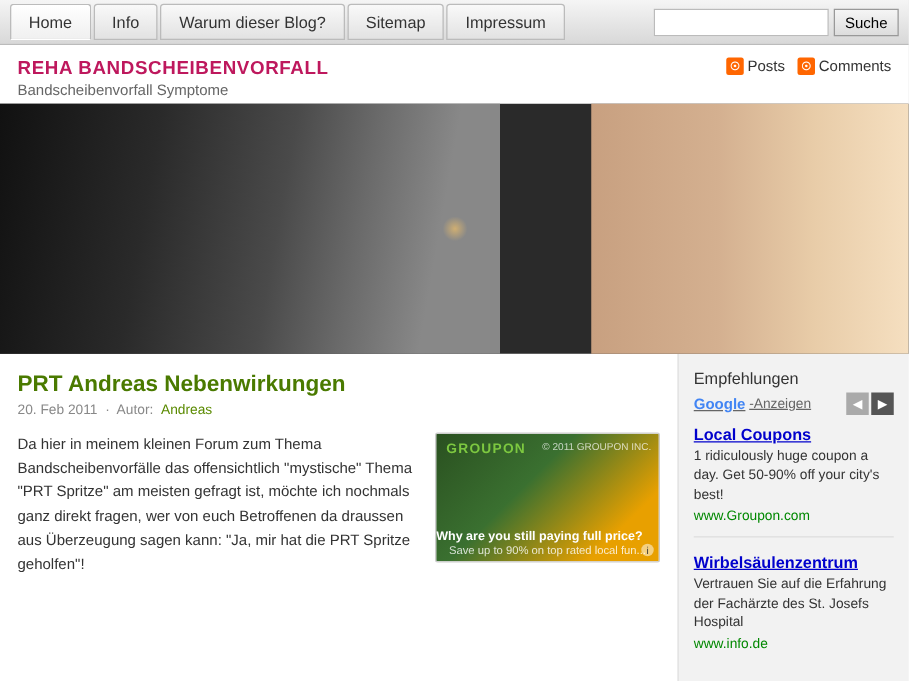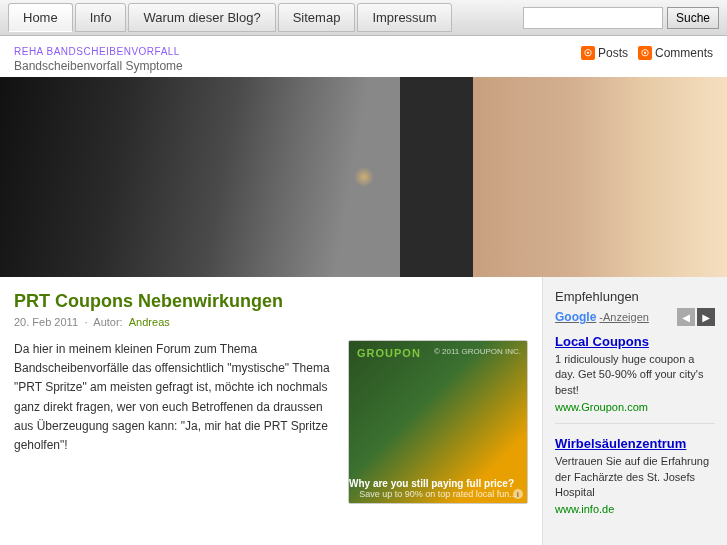--- a/index.html
+++ b/index.html
@@ -54,23 +54,23 @@
     }
 
     
     #header {
       padding: 10px 14px 4px 14px;
       display: flex;
       justify-content: space-between;
       align-items: flex-start;
     }
     #site-title {
-      color: #8b5cf6;
-      font-size: 10px;
-      font-weight: normal;
+      color: #be185d;
+      font-size: 15px;
+      font-weight: bold;
       letter-spacing: 0.5px;
     }
     #site-subtitle {
       color: #666;
       font-size: 12px;
       margin-top: 2px;
     }
     #feed-links {
       display: flex;
       gap: 10px;
@@ -172,21 +172,21 @@
       font-size: 12px;
       line-height: 1.6;
       color: #333;
     }
     .post-ad {
       width: 180px;
       flex-shrink: 0;
     }
     .groupon-ad {
       width: 180px;
-      height: 164px;
+      height: 104px;
       background: linear-gradient(135deg, #2a5020 0%, #3a7030 40%, #e8a000 80%);
       border: 1px solid #ccc;
       position: relative;
       overflow: hidden;
       border-radius: 2px;
     }
     .groupon-logo {
       position: absolute;
       top: 6px;
       left: 8px;
@@ -354,21 +354,21 @@
 
   <div id="hero-canvas">
     <div class="hand-robot"></div>
     <div class="hand-human"></div>
     <div class="touch-point"></div>
   </div>
 
   <div id="content-wrap">
 
     <div id="main-content">
-      <div class="post-title">PRT Coupons Nebenwirkungen</div>
+      <div class="post-title">PRT Andreas Nebenwirkungen</div>
       <div class="post-meta">
         <span>20. Feb 2011</span>
         &nbsp;·&nbsp;
         <span>Autor:</span>
         &nbsp;<a>Andreas</a>
       </div>
 
       <div id="post-body-wrap">
         <div class="post-text">Da hier in meinem kleinen Forum zum Thema Bandscheibenvorfälle das offensichtlich "mystische" Thema "PRT Spritze" am meisten gefragt ist, möchte ich nochmals ganz direkt fragen, wer von euch Betroffenen da draussen aus Überzeugung sagen kann:
 

